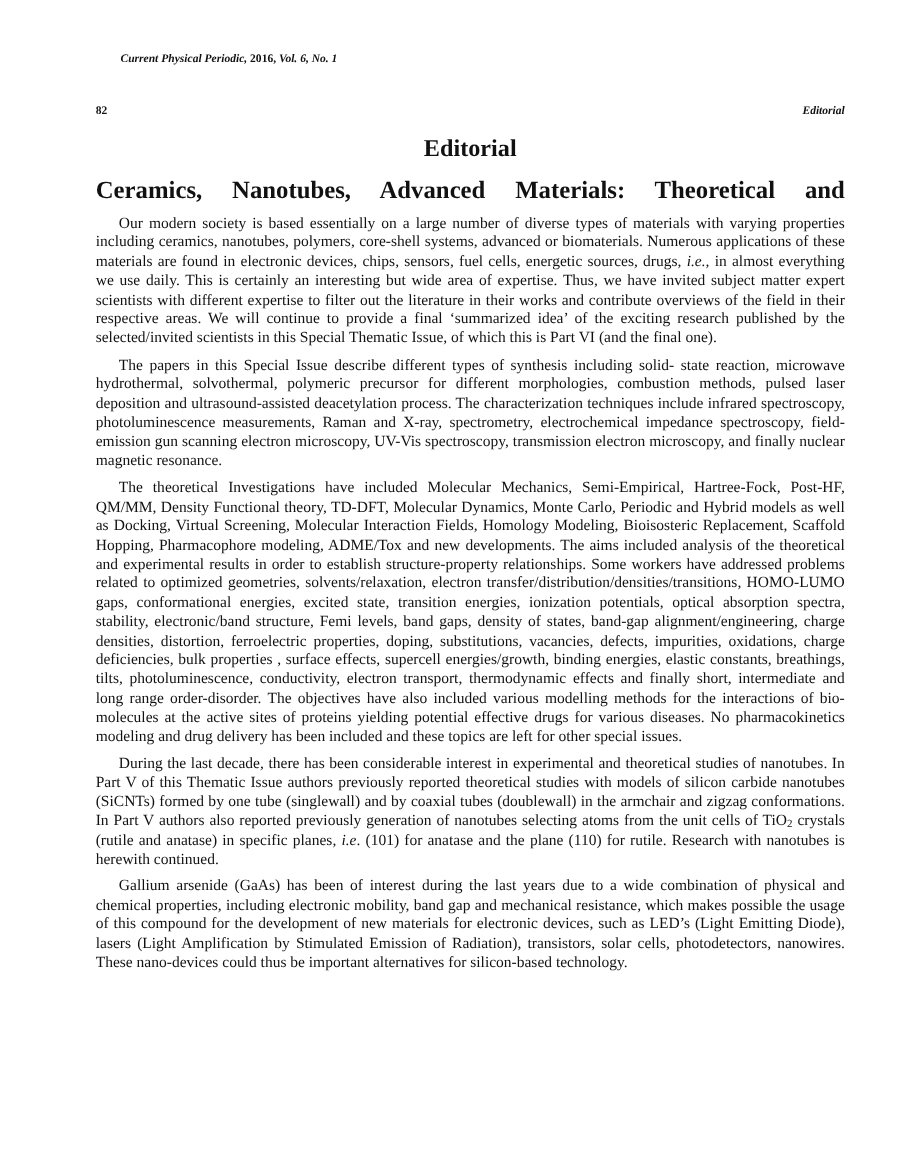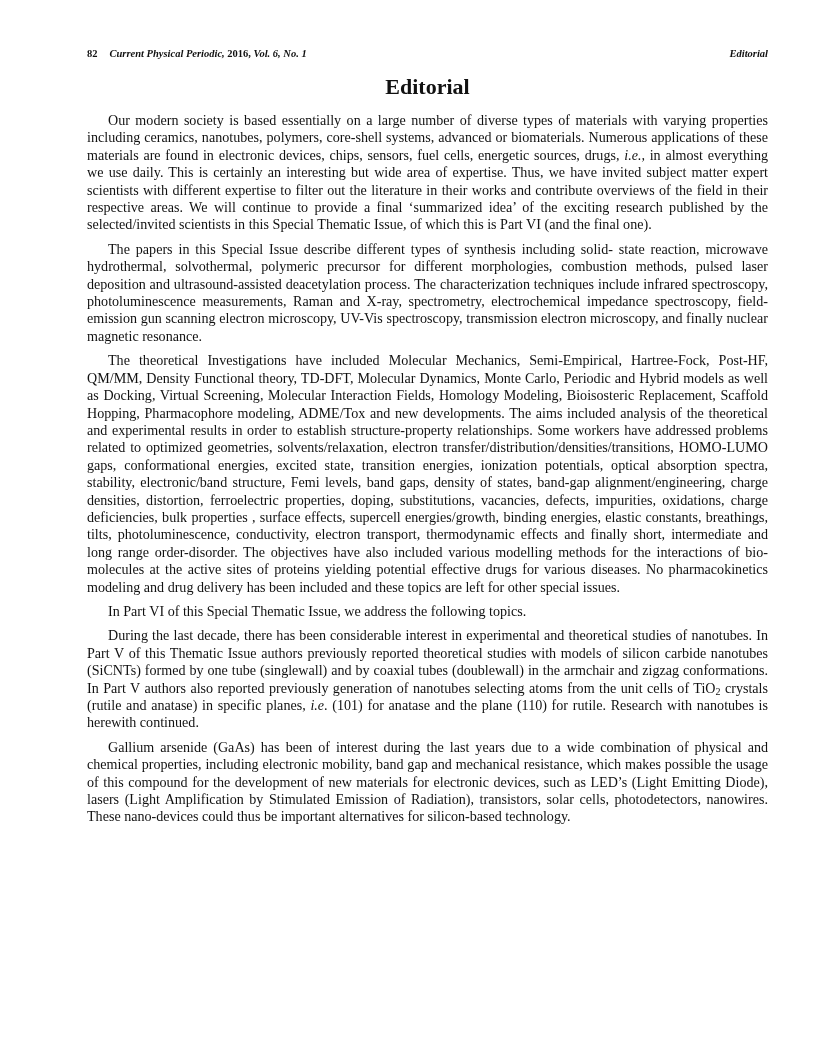--- a/index.html
+++ b/index.html
@@ -6,21 +6,21 @@
   body {
     width: 816px; height: 1056px; position: relative; overflow: hidden;
     font-family: "Liberation Serif", "DejaVu Serif", serif; color: #111111;
   }
   .page { position: absolute; left: 87px; top: 47px; width: 681px; }
   .running-head {
     display: flex; justify-content: space-between; align-items: baseline;
     font-size: 10.5px; line-height: 13px; font-weight: bold; font-style: italic;
   }
   .running-head .left { display: flex; gap: 12px; }
-  .running-head .pageno { font-style: normal; }
+  .running-head .pageno { font-style: normal; margin-top: 48px; }
   .running-head .jt .yr { font-style: normal; }
   .section-label {
     text-align: center; font-weight: bold; font-size: 22px; line-height: 26px;
     margin-top: 14px;
   }
   .title {
     font-weight: bold; font-size: 22.5px; line-height: 25px; text-align: justify;
     text-align-last: left; margin-top: 12px; margin-bottom: 10px;
   }
   .title .l1 { display: block; text-align: justify; text-align-last: justify; }
@@ -41,27 +41,27 @@
     <div class="left">
       <span class="pageno">82</span>
       <span class="jt"><span>Current Physical Periodic,</span><span class="yr"> 2016, </span><span>Vol. 6, No. 1</span></span>
     </div>
     <span>Editorial</span>
   </div>
 
   <div class="section-label">Editorial</div>
 
   <h1 class="title">
+    <span class="l1">Ceramics, Nanotubes, Advanced Materials: Theoretical and</span>
   </h1>
 
   <p class="body"><span>Our modern society is based essentially on a large number of diverse types of materials with varying properties including ceramics, nanotubes, polymers, core-shell systems, advanced or biomaterials. Nu­merous applications of these materials are found in electronic devices, chips, sensors, fuel cells, energetic sources, drugs, </span><i>i.e.,</i><span> in almost everything we use daily. This is certainly an interesting but wide area of ex­pertise. Thus, we have invited subject matter expert scientists with different expertise to filter out the liter­ature in their works and contribute overviews of the field in their respective areas. We will continue to provide a final ‘summarized idea’ of the exciting research published by the selected/invited scientists in this Special Thematic Issue, of which this is Part VI (and the final one).</span></p>
 
   <p class="body">The papers in this Special Issue describe different types of synthesis including solid- state reaction, mi­crowave hydrothermal, solvothermal, polymeric precursor for different morphologies, combustion meth­ods, pulsed laser deposition and ultrasound-assisted deacetylation process. The characterization techniques include infrared spectroscopy, photoluminescence measurements, Raman and X-ray, spectrometry, elec­trochemical impedance spectroscopy, field-emission gun scanning electron microscopy, UV-Vis spectros­copy, transmission electron microscopy, and finally nuclear magnetic resonance.</p>
 
   <p class="body">The theoretical Investigations have included Molecular Mechanics, Semi-Empirical, Hartree-Fock, Post-HF, QM/MM, Density Functional theory, TD-DFT, Molecular Dynamics, Monte Carlo, Periodic and Hybrid models as well as Docking, Virtual Screening, Molecular Interaction Fields, Homology Modeling, Bioisosteric Replacement, Scaffold Hopping, Pharmacophore modeling, ADME/Tox and new develop­ments. The aims included analysis of the theoretical and experimental results in order to establish struc­ture-property relationships. Some workers have addressed problems related to optimized geometries, sol­vents/relaxation, electron transfer/distribution/densities/transitions, HOMO-LUMO gaps, conformational energies, excited state, transition energies, ionization potentials, optical absorption spectra, stability, elec­tronic/band structure, Femi levels, band gaps, density of states, band-gap alignment/engineering, charge densities, distortion, ferroelectric properties, doping, substitutions, vacancies, defects, impurities, oxida­tions, charge deficiencies, bulk properties , surface effects, supercell energies/growth, binding energies, elastic constants, breathings, tilts, photoluminescence, conductivity, electron transport, thermodynamic effects and finally short, intermediate and long range order-disorder. The objectives have also included various modelling methods for the interactions of bio-molecules at the active sites of proteins yielding po­tential effective drugs for various diseases. No pharmacokinetics modeling and drug delivery has been in­cluded and these topics are left for other special issues.</p>
 
-  <p class="body">In Part VI of this Special Thematic Issue, we address the following topics.</p>
 
   <p class="body"><span>During the last decade, there has been considerable interest in experimental and theoretical studies of nanotubes. In Part V of this Thematic Issue authors previously reported theoretical studies with models of silicon carbide nanotubes (SiCNTs) formed by one tube (singlewall) and by coaxial tubes (doublewall) in the armchair and zigzag conformations. In Part V authors also reported previously generation of nanotubes selecting atoms from the unit cells of TiO</span><sub>2</sub><span> crystals (rutile and anatase) in specific planes, </span><i>i.e</i><span>. (101) for an­atase and the plane (110) for rutile. Research with nanotubes is herewith continued.</span></p>
 
   <p class="body">Gallium arsenide (GaAs) has been of interest during the last years due to a wide combination of physi­cal and chemical properties, including electronic mobility, band gap and mechanical resistance, which makes possible the usage of this compound for the development of new materials for electronic devices, such as LED’s (Light Emitting Diode), lasers (Light Amplification by Stimulated Emission of Radiation), transistors, solar cells, photodetectors, nanowires. These nano-devices could thus be important alternatives for silicon-based technology.</p>
 
 </div>
 
 </body></html>

